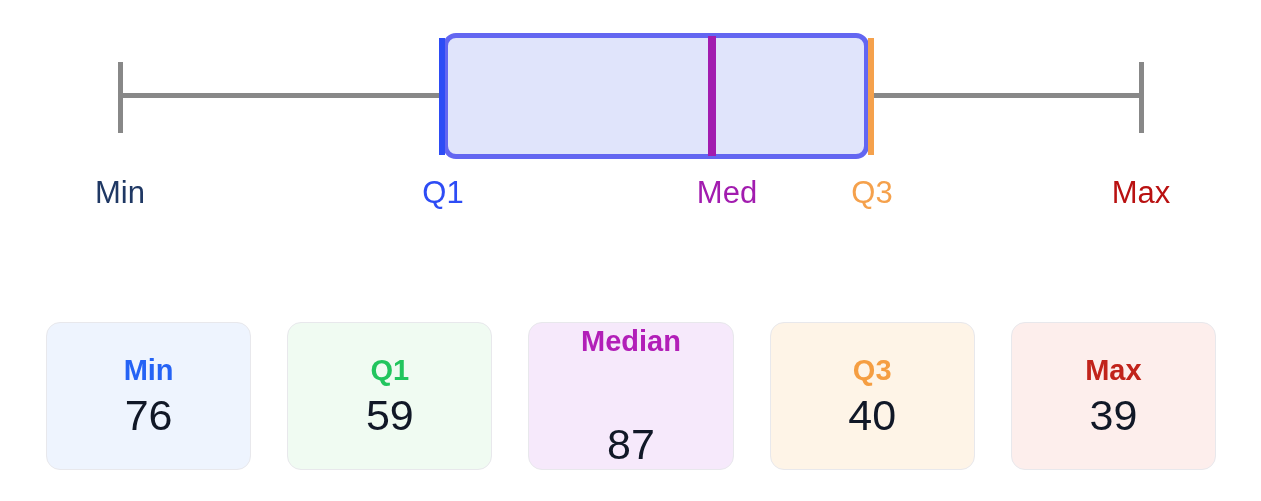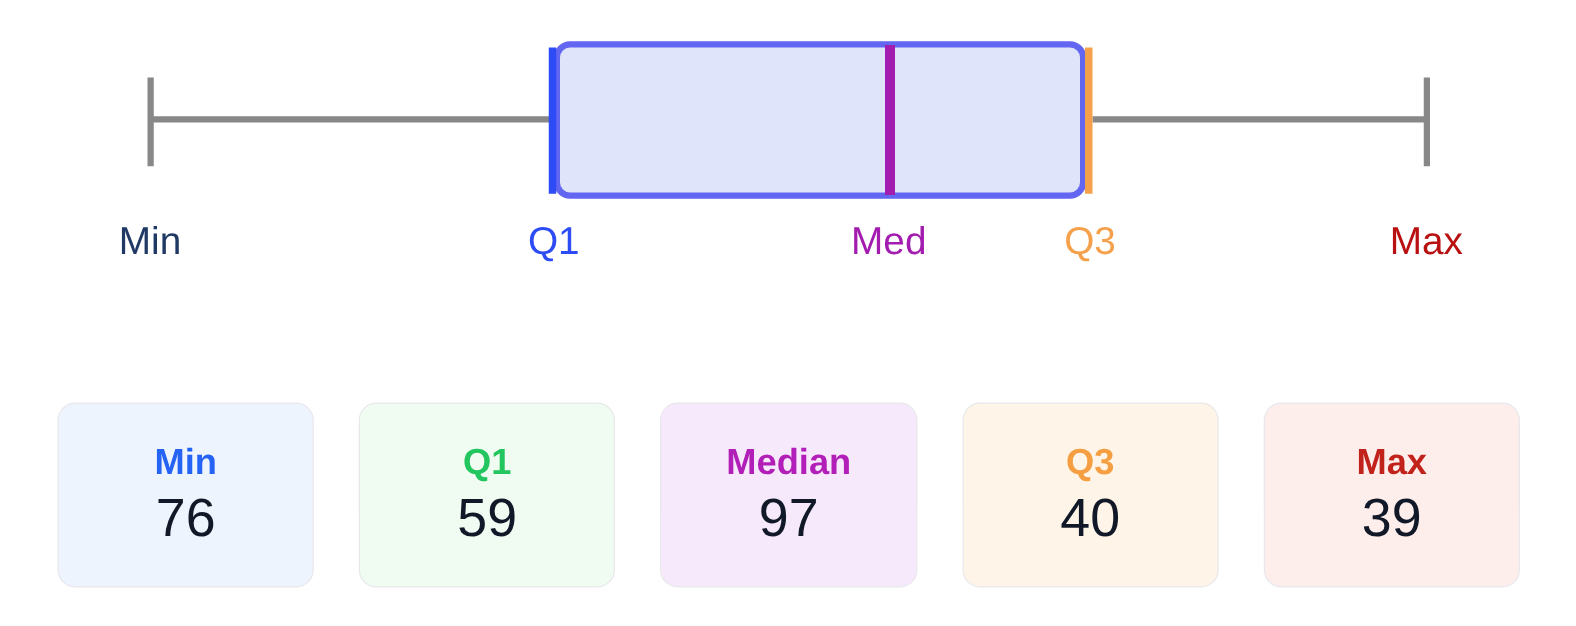--- a/index.html
+++ b/index.html
@@ -144,40 +144,40 @@
     <div class="whisker-cap" style="left: 1139px; background: rgb(136, 136, 136);"></div>
 
     <div class="box-rect" style="background: rgb(224, 228, 251); border-color: rgb(99, 102, 241);"></div>
 
     <div class="q1-marker" style="background: rgb(45, 76, 245);"></div>
     <div class="median-marker" style="background: rgb(162, 28, 175);"></div>
     <div class="q3-marker" style="background: rgb(245, 161, 76);"></div>
 
     <div class="axis-label" style="left:120px; color:#1f3864;">Min</div>
     <div class="axis-label" style="left:443px; color:#2d4cf5;">Q1</div>
-    <div class="axis-label" style="left:711px; color:#a21caf;">Med</div>
+    <div class="axis-label" style="left:727px; color:#a21caf;">Med</div>
     <div class="axis-label" style="left: 872px; color: rgb(245, 161, 76);">Q3</div>
     <div class="axis-label" style="left:1141px; color:#b91111;">Max</div>
   </div>
 
   <div id="cards">
 
     <div class="stat-card" style="background: rgb(238, 244, 254);">
       <div class="stat-label" style="color: rgb(37, 99, 245);">Min</div>
       <div class="stat-value">76</div>
     </div>
 
     <div class="stat-card" style="background: rgb(240, 251, 242);">
       <div class="stat-label" style="color: rgb(34, 197, 94);">Q1</div>
       <div class="stat-value">59</div>
     </div>
 
-    <div class="stat-card" style="background: rgb(246, 233, 251);">
+    <div class="stat-card" style="background: rgb(246, 233, 251); justify-content: space-between;">
       <div class="stat-label" style="color: rgb(178, 31, 184);">Median</div>
-      <div class="stat-value">97</div>
+      <div class="stat-value">87</div>
     </div>
 
     <div class="stat-card" style="background: rgb(254, 244, 231);">
       <div class="stat-label" style="color: rgb(245, 158, 66);">Q3</div>
       <div class="stat-value">40</div>
     </div>
 
     <div class="stat-card" style="background: rgb(253, 238, 236);">
       <div class="stat-label" style="color: rgb(193, 35, 27);">Max</div>
       <div class="stat-value">39</div>

